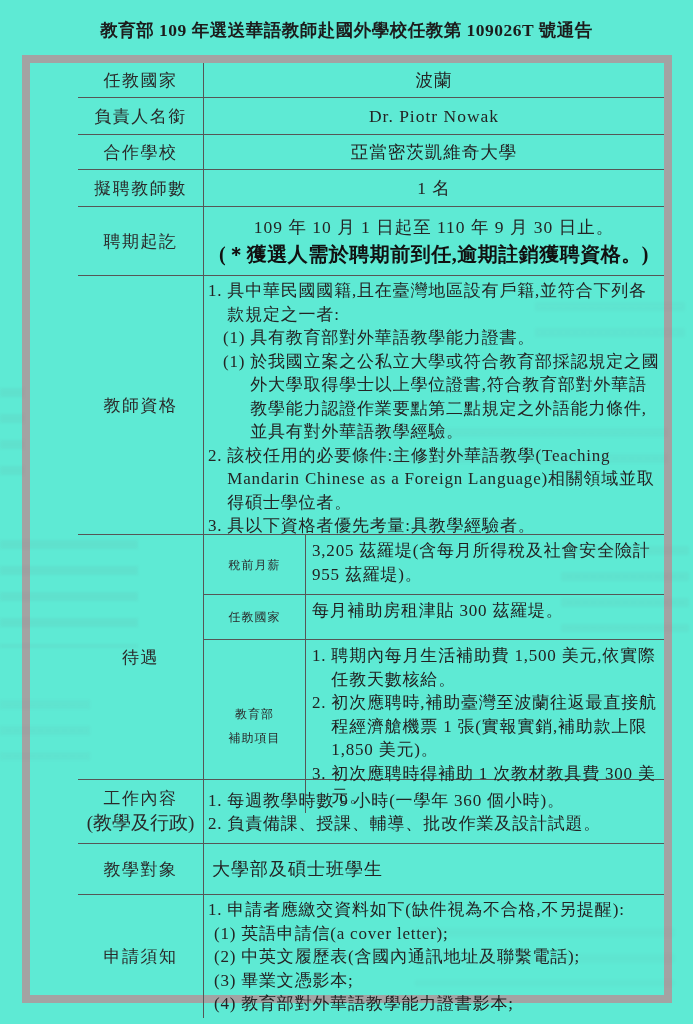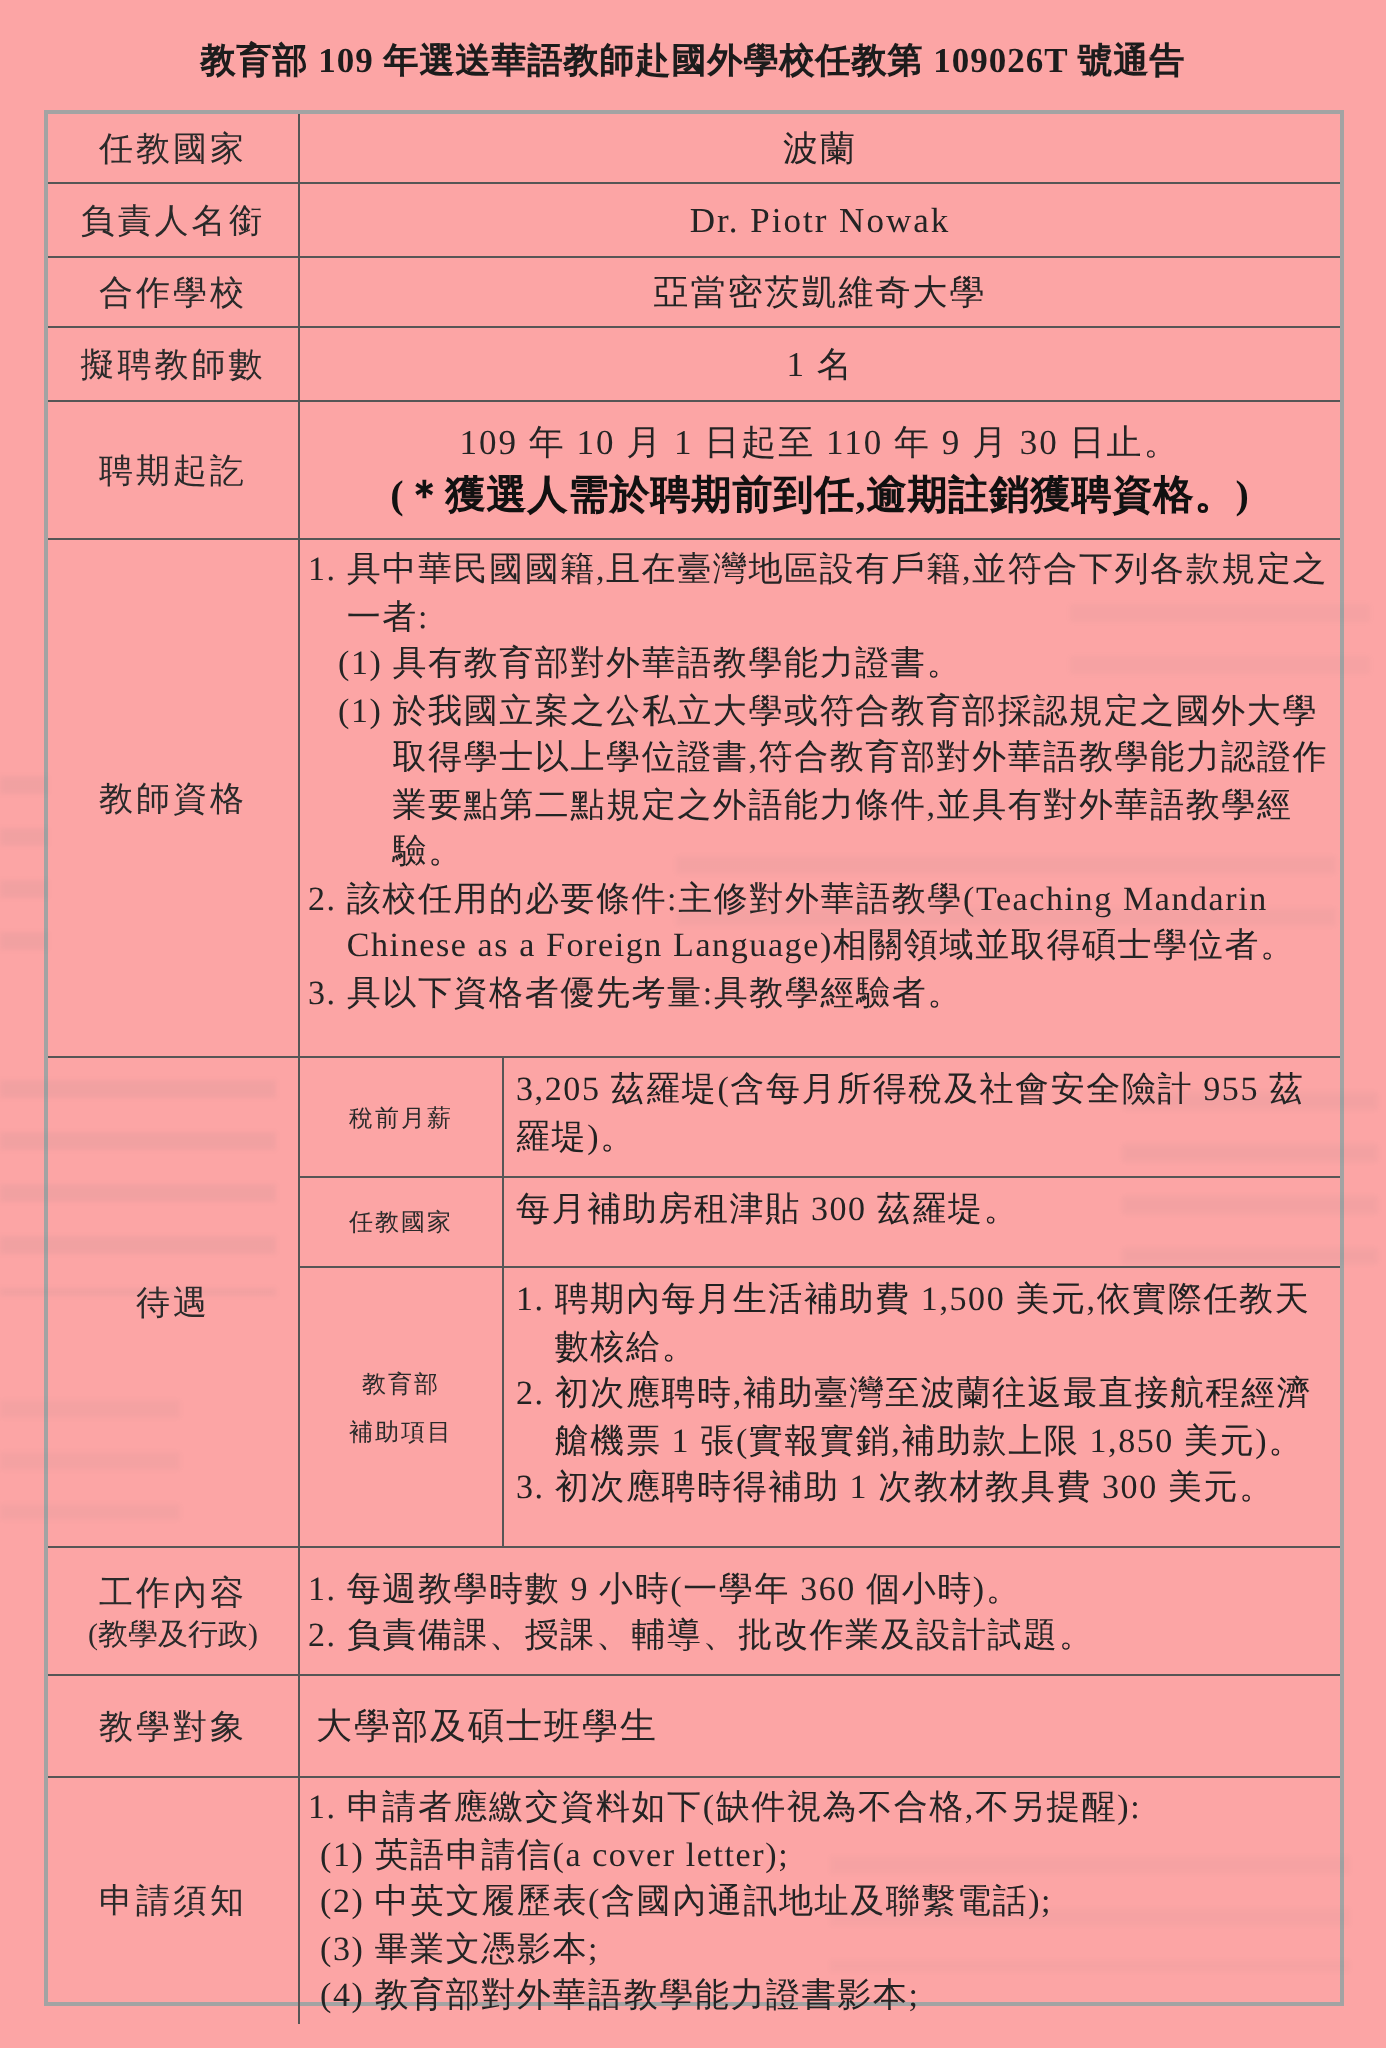--- a/index.html
+++ b/index.html
@@ -1,38 +1,39 @@
 <!DOCTYPE html>
 <html lang="zh-Hant"><head>
 <meta charset="utf-8">
 <style>
   * { margin:0; padding:0; box-sizing:border-box; }
   body { background:#e8e8e6; font-family:"Liberation Serif","DejaVu Serif",serif; }
   .page {
     position:relative; width:693px; height:1024px; margin:0 auto;
-    background:#fca5a5; color:#222; overflow:hidden;
+    background:#5eead4; color:#222; overflow:hidden;
   }
   .doc-title {
     position:absolute; top:18px; left:0; width:100%;
     text-align:center; font-size:17.5px; font-weight:bold;
     letter-spacing:0.5px; color:#1c1c1c;
   }
   .doc-table {
     position:absolute; left:22px; top:55px; width:650px; height:948px;
-    border:2px solid #a3a3a3; display:flex; flex-direction:column;
+    border:8px solid #a3a3a3; display:flex; flex-direction:column;
     background:transparent;
+    padding-left:48px;
   }
   .row { display:flex; border-bottom:1.5px solid #565656; flex:none; }
   .row:last-child { border-bottom:none; flex:1; }
   .label-cell {
     width:126px; flex:none; border-right:1.5px solid #565656;
     display:flex; flex-direction:column; align-items:center; justify-content:center;
     font-size:17px; letter-spacing:1.5px; color:#2a2a2a;
   }
-  .label-line2 { font-size:15px; letter-spacing:0; margin-top:0; }
+  .label-line2 { font-size:19px; letter-spacing:0; margin-top:0; }
   .value-cell { flex:1; display:flex; align-items:center; justify-content:center;
     font-size:17.5px; letter-spacing:1px; color:#242424; }
   .value-left { justify-content:flex-start; padding-left:8px; }
   .period-cell { flex-direction:column; line-height:27px; text-align:left; }
   .period-bold { font-weight:bold; font-size:20px; letter-spacing:0.5px; color:#111; }
   .text-cell {
     flex:1; padding:3px 4px 2px 4px; font-size:17px; line-height:23.5px;
     letter-spacing:0.8px; color:#242424; display:block;
   }
   .li { display:flex; align-items:flex-start; }

